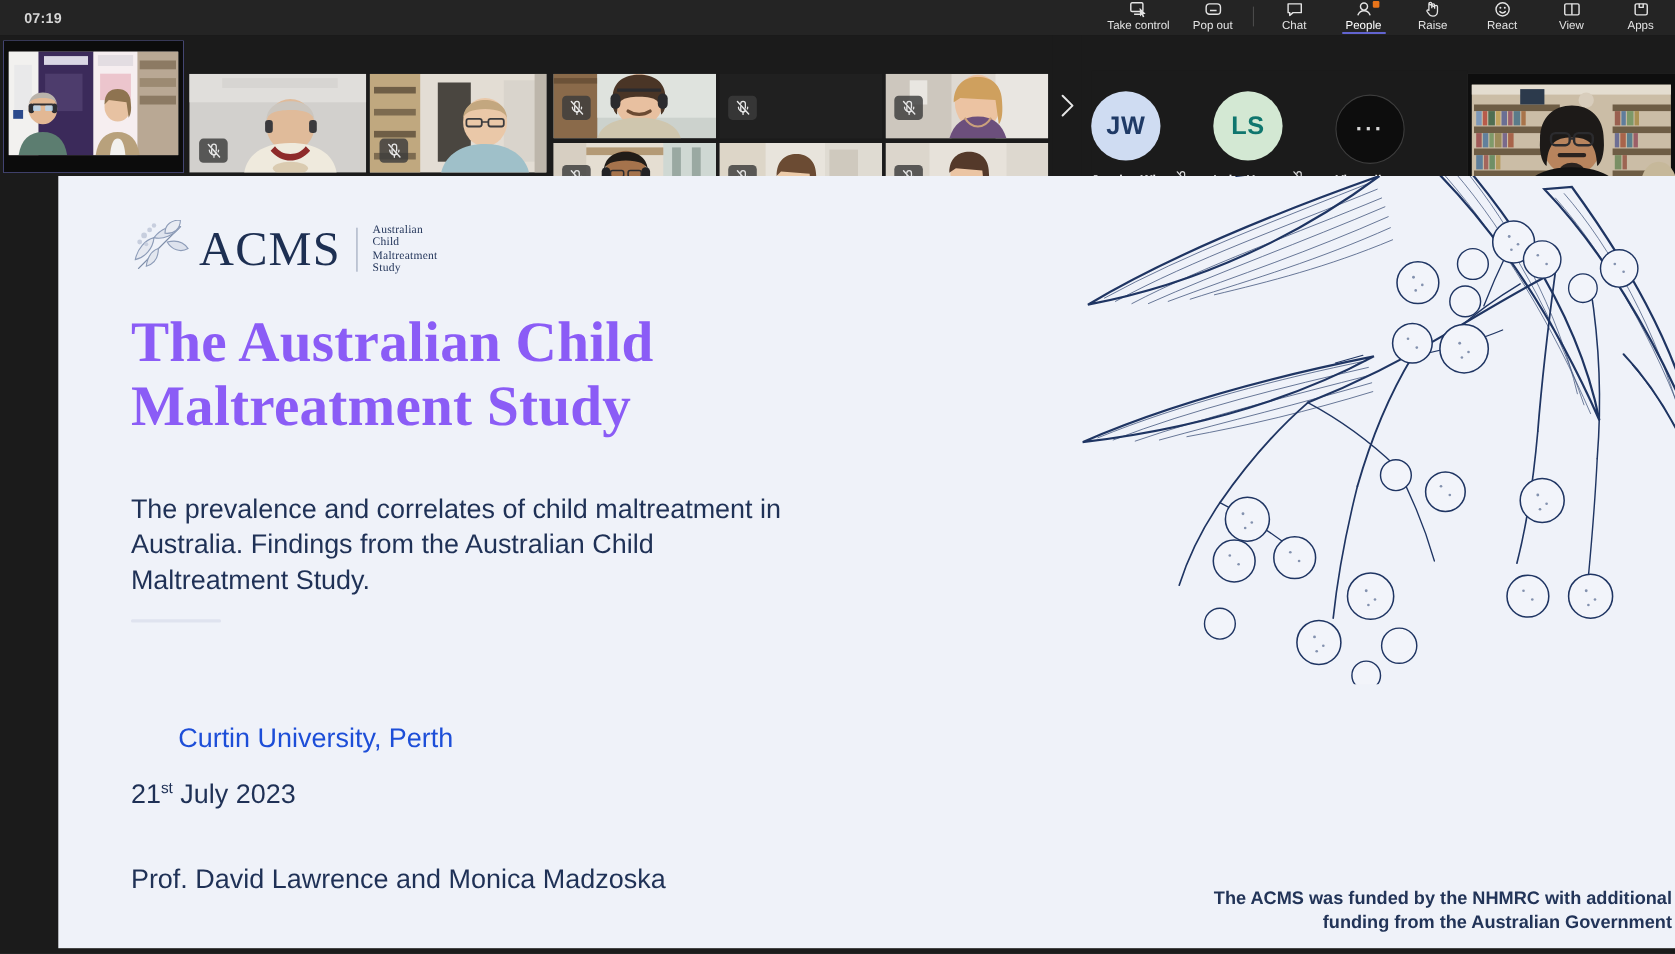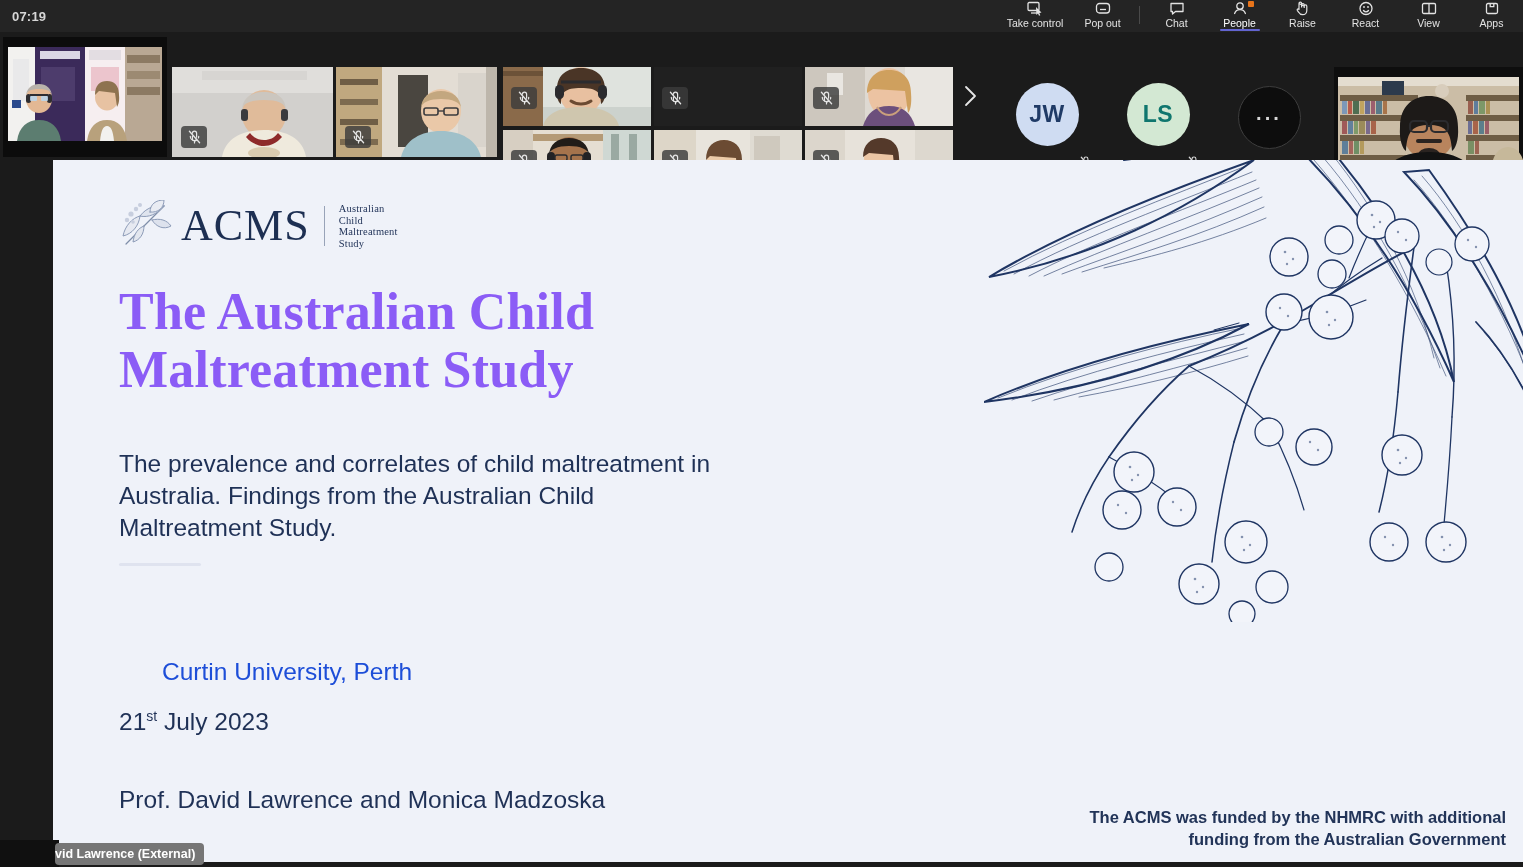--- a/index.html
+++ b/index.html
@@ -11,21 +11,21 @@
   }
   #app { position: relative; width: 1523px; height: 867px; background: #1b1b1b; }
 
   
   .toolbar {
     position: absolute; left: 0; top: 0; width: 1523px; height: 32px;
     background: #242424; display: flex; align-items: center;
   }
   .clock {
     color: #d6d6d6; font-size: 13px; font-weight: 700;
-    margin-left: 12px; letter-spacing: .2px;
+    margin-left: 22px; letter-spacing: .2px;
   }
   .tb-right {
     position: absolute; right: 0; top: 0; height: 32px;
     display: flex; align-items: flex-start; text-align: right;
   }
   .tb-item {
     position: relative; height: 32px; width: 63px;
     display: flex; flex-direction: column; align-items: center;
     justify-content: flex-start; padding-top: 1px; cursor: pointer;
   }
@@ -64,21 +64,21 @@
   .chev {
     position: absolute; width: 26px; height: 128px; top: 0;
     display: flex; align-items: center; justify-content: center;
     background: #1b1b1b; cursor: pointer;
   }
 
   
   .roster { position: absolute; top: 32px; height: 128px; background: #1b1b1b; }
   .ros-item {
     position: absolute; top: 0; width: 110px; height: 128px;
-    display: flex; flex-direction: column; align-items: center;
+    display: flex; flex-direction: column; 
     justify-content: center; cursor: pointer;
   }
   .ros-av {
     width: 63px; height: 63px; border-radius: 50%;
     display: flex; align-items: center; justify-content: center;
     font-size: 23px; font-weight: 600; letter-spacing: .5px;
   }
   .ros-row { display: flex; align-items: center; gap: 5px; margin-top: 9px; }
   .ros-name { color: #f0f0f0; font-size: 11.5px; font-weight: 600; white-space: nowrap; }
   .ros-dots { color: #d8d8d8; font-size: 20px; line-height: 10px; letter-spacing: 2px; }
@@ -119,21 +119,21 @@
   .s-date {
     position: absolute; left: 66px; top: 534px;
     font-size: 24.5px; line-height: 45px; color: #1f3156;
   }
   .s-date sup { font-size: 14px; vertical-align: super; }
   .s-authors {
     position: absolute; left: 66px; top: 624px;
     font-size: 24.5px; line-height: 32px; color: #1f3156;
   }
   .s-funding {
-    position: absolute; right: 48px; bottom: 12px; width: 440px;
+    position: absolute; right: 34px; bottom: 12px; width: 440px;
     text-align: right; font-size: 16.5px; line-height: 22px;
     color: #223458; font-weight: 600;
   }
   .botanical { position: absolute; right: -10px; top: -8px; width: 580px; height: 470px; }
   .botanical svg { display: block; width: 100%; height: 100%; }
 
   
   .namebar { position: absolute; left: 0; bottom: 0; height: 27px; display: flex; align-items: center; }
   .namebar .blk { width: 59px; height: 27px; background: #101010; }
   .namebar .chip {
@@ -722,18 +722,14 @@
     <p class="s-sub">The prevalence and correlates of child maltreatment in Australia. Findings from the Australian Child Maltreatment Study.</p>
     <div class="s-rule"></div>
     <div class="s-place">Curtin University, Perth</div>
     <div class="s-date">
       <span>21</span><sup>st</sup><span> July 2023</span>
     </div>
     <div class="s-authors">Prof. David Lawrence and Monica Madzoska</div>
     <div class="s-funding">The ACMS was funded by the NHMRC with additional funding from the Australian Government</div>
   </div>
 
-  <div class="namebar">
-    <div class="blk"></div>
-    <div class="chip">vid Lawrence (External)</div>
-  </div>
 
 </div>
 
 </body></html>

